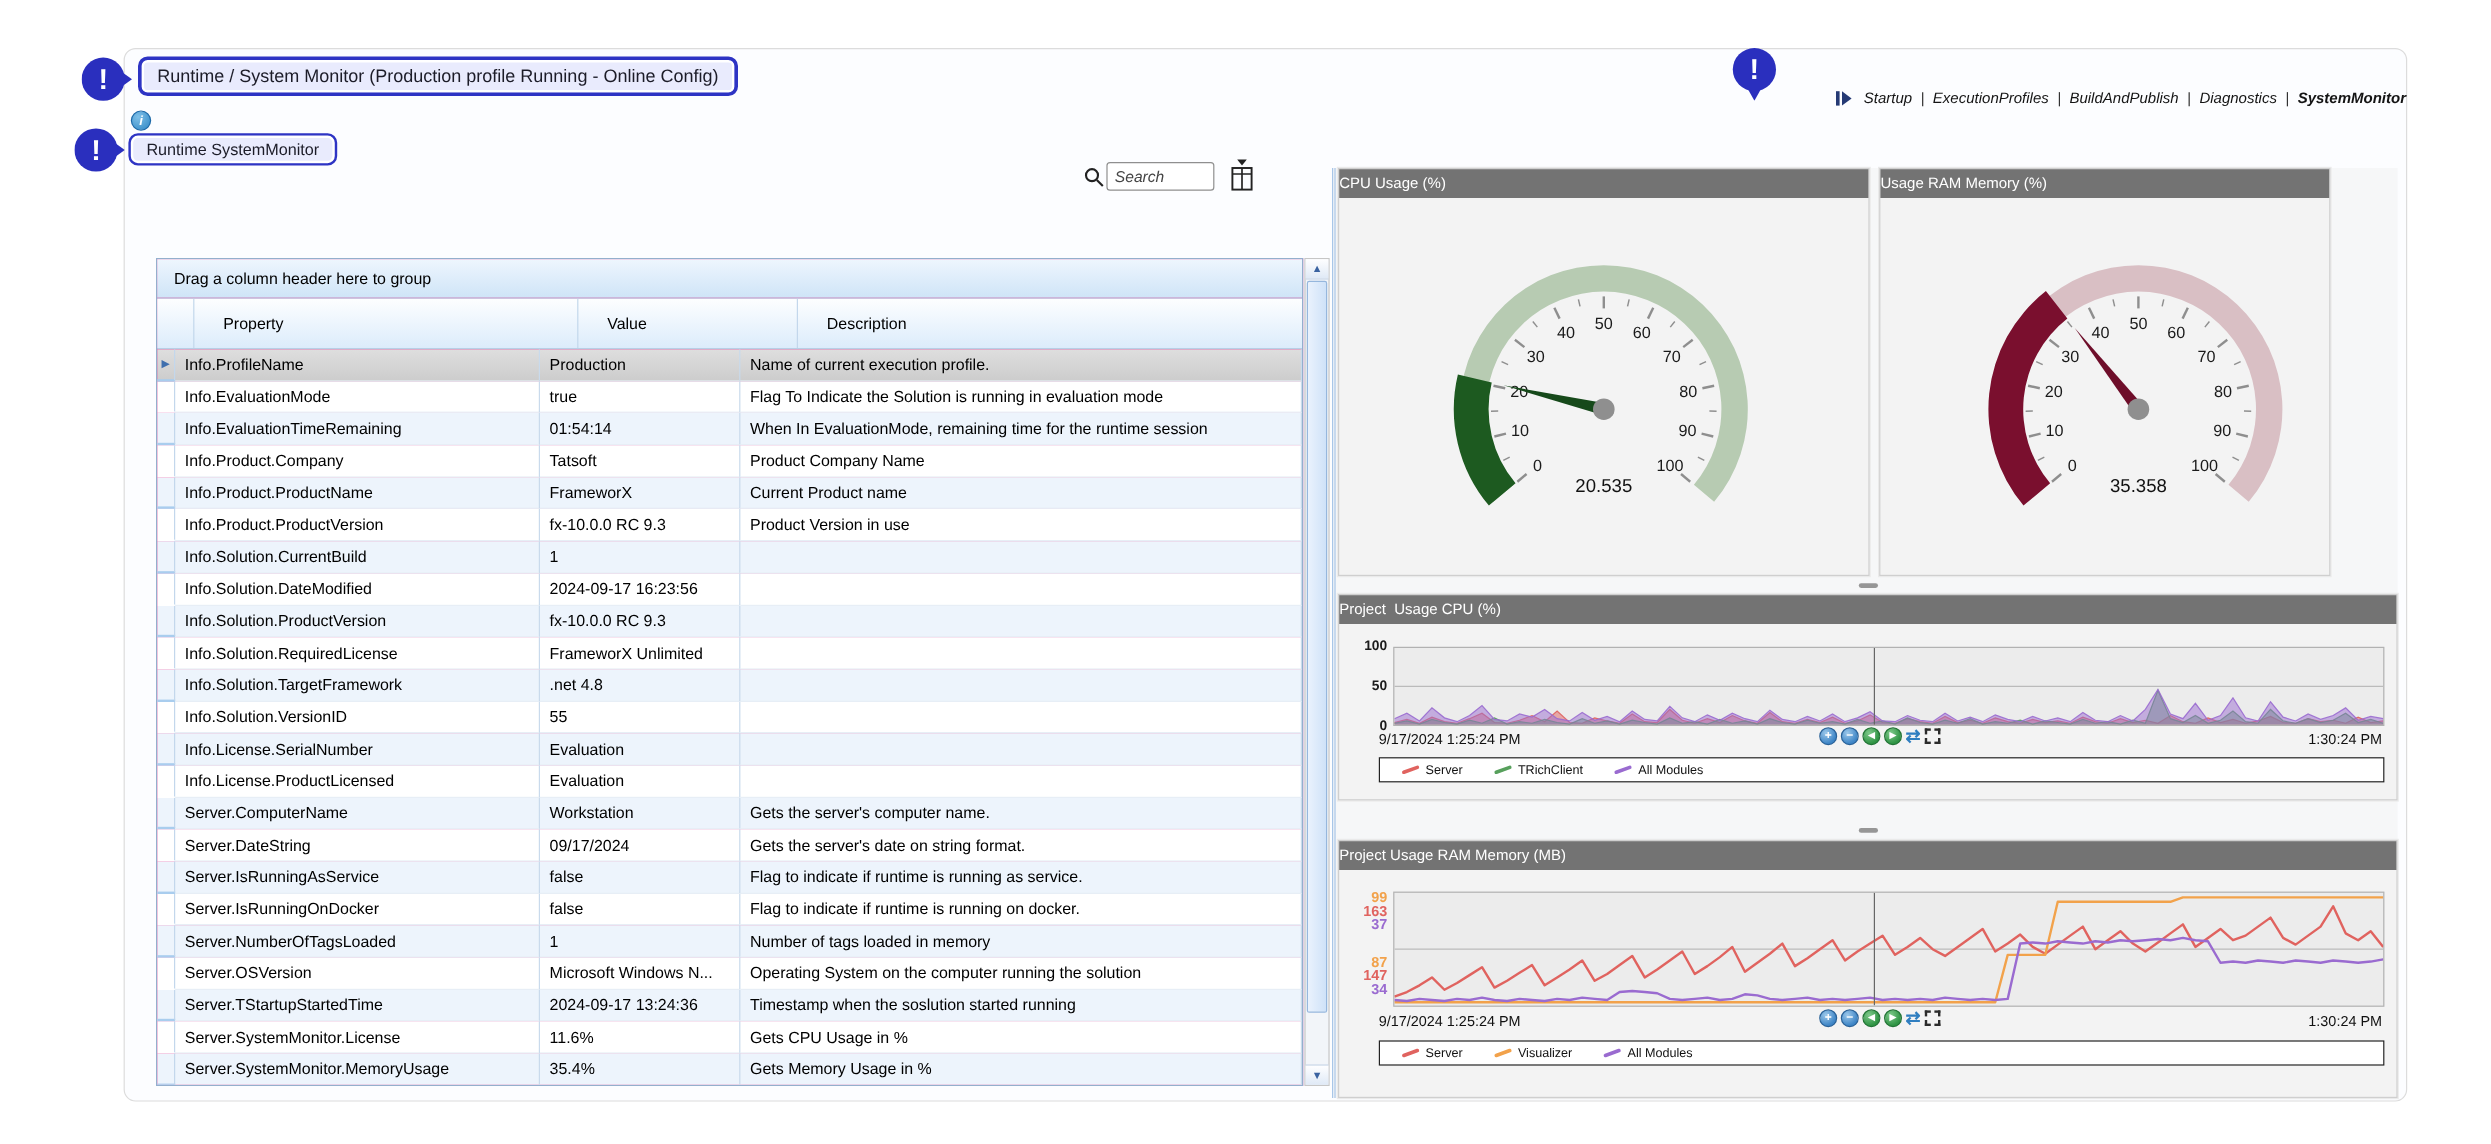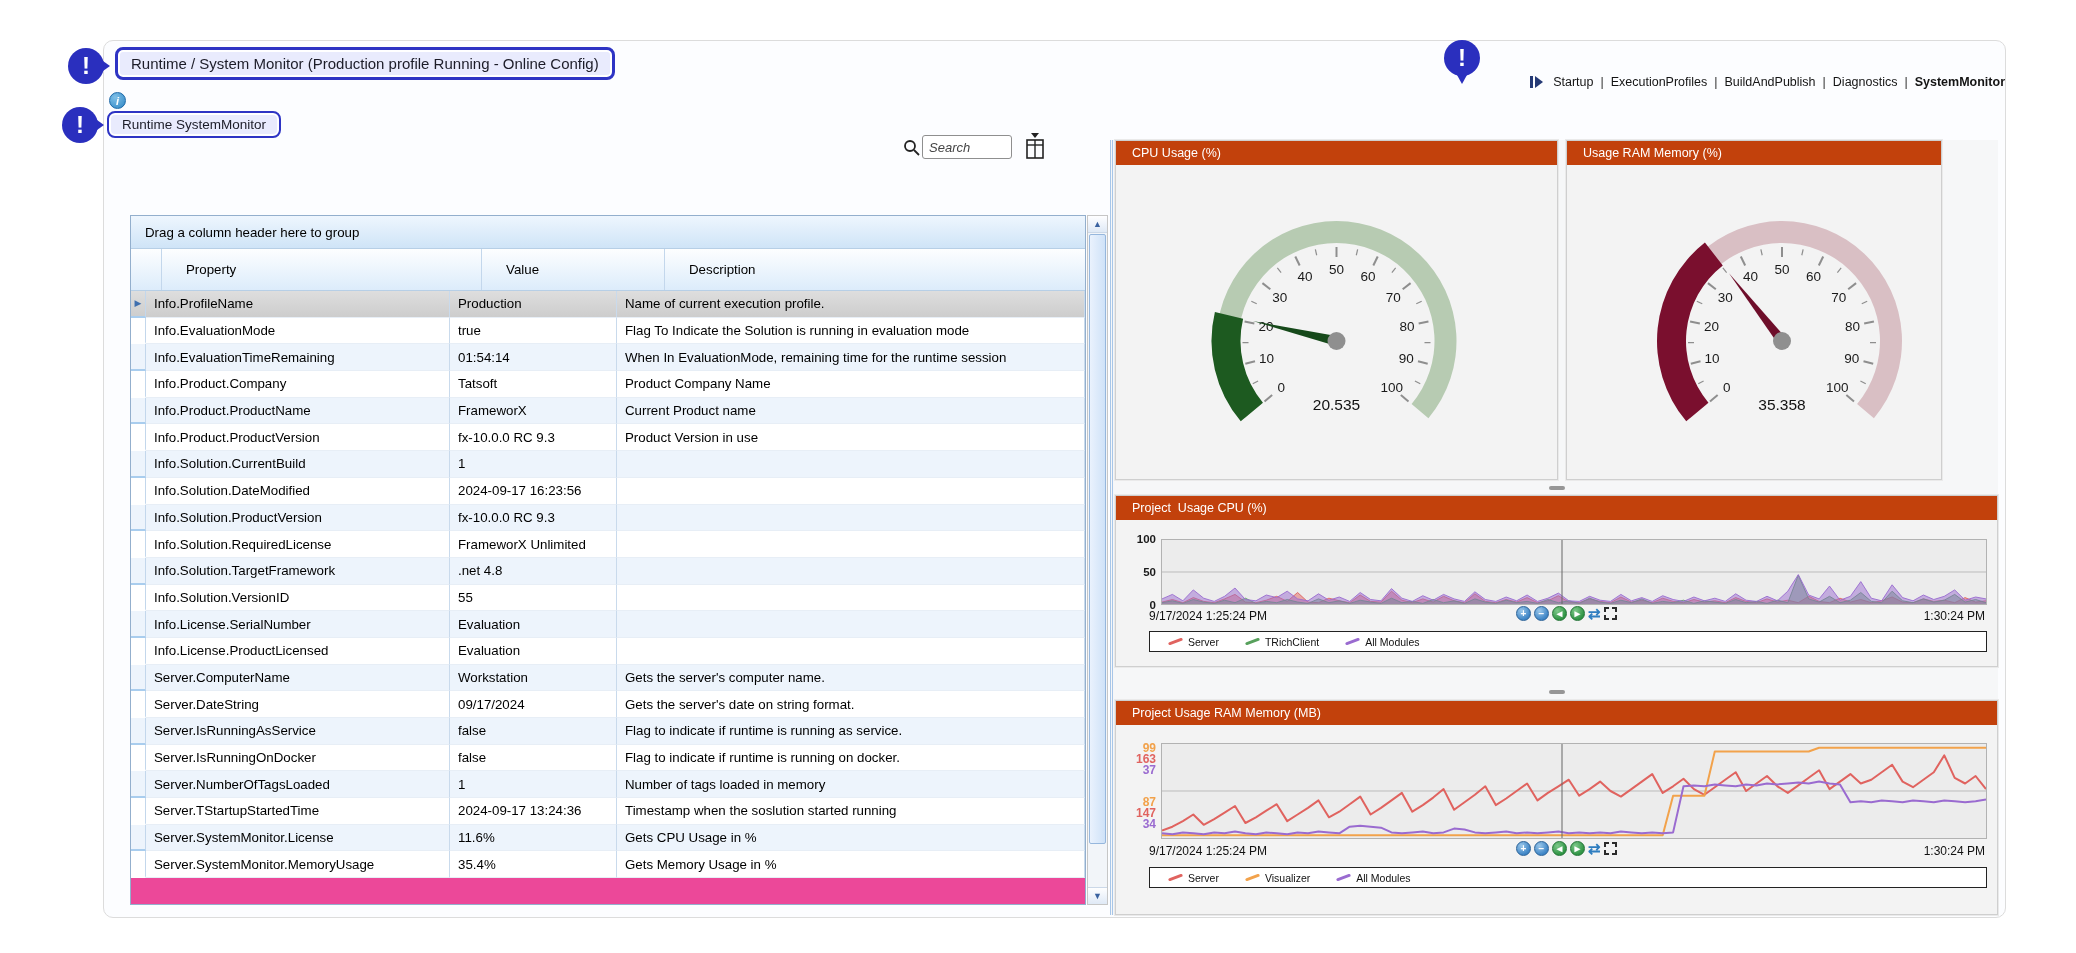--- a/index.html
+++ b/index.html
@@ -5,21 +5,21 @@
   * { box-sizing: border-box; margin: 0; padding: 0; }
   html,body { width:2076px; height:953px; background:#fff; font-family:"Liberation Sans",sans-serif; }
   .page { position:relative; width:2076px; height:953px; overflow:hidden; }
   .panel { position:absolute; left:103px; top:40px; width:1903px; height:878px; background:#fcfdff; border:1px solid #dcdcdc; border-radius:10px; }
 
   
   .badge { position:absolute; display:flex; align-items:center; background:#e9ebfd; border:3px solid #2e34c4; border-radius:8px; box-shadow:inset 0 0 0 2px #fff; color:#1c1c28; padding:0 13px; white-space:pre; }
   #titleBadge { left:115px; top:47px; height:33px; font-size:15px; }
   #runtimeBadge { left:107px; top:111px; height:27px; font-size:13.5px; border-width:2.5px; }
   .pin { position:absolute; }
-  .breadcrumb { position:absolute; top:75px; right:71px; display:flex; align-items:center; gap:7px; font-size:12.5px; color:#141414; }
+  .breadcrumb { position:absolute; top:75px; right:71px; display:flex; align-items:center; gap:7px; font-size:12.5px; color:#141414;font-style:italic; }
   .bc-item { cursor:pointer; }
   .bc-item.active { font-weight:bold; }
   .bc-sep { color:#333; }
   .bc-icon { display:inline-flex; align-items:center; gap:2px; margin-right:3px; }
   .bc-bar { width:3px; height:12px; background:#253a75; }
   .bc-tri { width:0; height:0; border-left:8px solid #253a75; border-top:6px solid transparent; border-bottom:6px solid transparent; }
   .info-icon { position:absolute; left:109px; top:92px; width:17px; height:17px; border-radius:50%; background:radial-gradient(circle at 35% 30%, #7fc0e8, #2f86c4); border:1.5px solid #1d69a8; color:#fff; font-size:11px; font-weight:bold; font-style:italic; display:flex; align-items:center; justify-content:center; }
 
   
   .search-icon { position:absolute; left:903px; top:139px; }
@@ -47,21 +47,21 @@
   
   .scrollbar { position:absolute; left:1087px; top:215px; width:21px; height:690px; background:#f2f5f9; border:1px solid #c6c6c6; display:flex; flex-direction:column; }
   .sb-btn { height:17px; flex:0 0 17px; display:flex; align-items:center; justify-content:center; color:#3a62a0; font-size:9px; background:linear-gradient(#fefeff,#dfe9f6); border-bottom:1px solid #cbd8e8; cursor:pointer; }
   .sb-btn.bottom { border-bottom:none; border-top:1px solid #cbd8e8; }
   .sb-thumb { height:610px; flex:0 0 610px; background:linear-gradient(90deg,#eaf2fd,#cfe2f8); border:1px solid #96b7dd; border-radius:2px; margin:1px; cursor:pointer; }
   .sb-track { flex:1; }
 
   
   .right-region { position:absolute; left:1110px; top:140px; width:888px; height:775px; background:#f6f7f8; border-left:3px double #a8c6e8; }
   .card { position:absolute; background:#f3f3f3; border:1px solid #cfcfcf; box-shadow:0 0 0 1px #eaeaea; }
-  .card-header { height:24px; background:#c2410c; color:#fff; font-size:12.5px; display:flex; align-items:center; padding-left:16px; white-space:pre; }
+  .card-header { height:24px; background:#737373; color:#fff; font-size:12.5px; display:flex; align-items:center; padding-left:0; white-space:pre; }
   #gauge1 { left:1115px; top:140px; width:443px; height:340px; }
   #gauge2 { left:1566px; top:140px; width:376px; height:340px; }
   #cpuCard { left:1115px; top:495px; width:883px; height:172px; }
   #ramCard { left:1115px; top:700px; width:883px; height:215px; }
   .grip { position:absolute; width:16px; height:4px; background:#969696; border-radius:2px; cursor:row-resize; }
 
   .plot { position:absolute; background:#ececec; border:1px solid #b2b2b2; }
   #cpuPlot { left:45px; top:43px; width:826px; height:66px; }
   #ramPlot { left:45px; top:42px; width:826px; height:96px; }
   .ytick { position:absolute; width:38px; text-align:right; font-size:11.5px; font-weight:bold; color:#1a1a1a; left:2px; }
@@ -262,20 +262,26 @@
           <div class="ind"></div>
           <div class="tcell w-p">Server.IsRunningOnDocker</div>
           <div class="tcell w-v">false</div>
           <div class="tcell w-d">Flag to indicate if runtime is running on docker.</div>
         </div>
         <div class="trow">
           <div class="ind"></div>
           <div class="tcell w-p">Server.NumberOfTagsLoaded</div>
           <div class="tcell w-v">1</div>
           <div class="tcell w-d">Number of tags loaded in memory</div>
+        </div>
+        <div class="trow">
+          <div class="ind"></div>
+          <div class="tcell w-p">Server.OSVersion</div>
+          <div class="tcell w-v">Microsoft Windows N...</div>
+          <div class="tcell w-d">Operating System on the computer running the solution</div>
         </div>
         <div class="trow">
           <div class="ind"></div>
           <div class="tcell w-p">Server.TStartupStartedTime</div>
           <div class="tcell w-v">2024-09-17 13:24:36</div>
           <div class="tcell w-d">Timestamp when the soslution started running</div>
         </div>
         <div class="trow">
           <div class="ind"></div>
           <div class="tcell w-p">Server.SystemMonitor.License</div>

